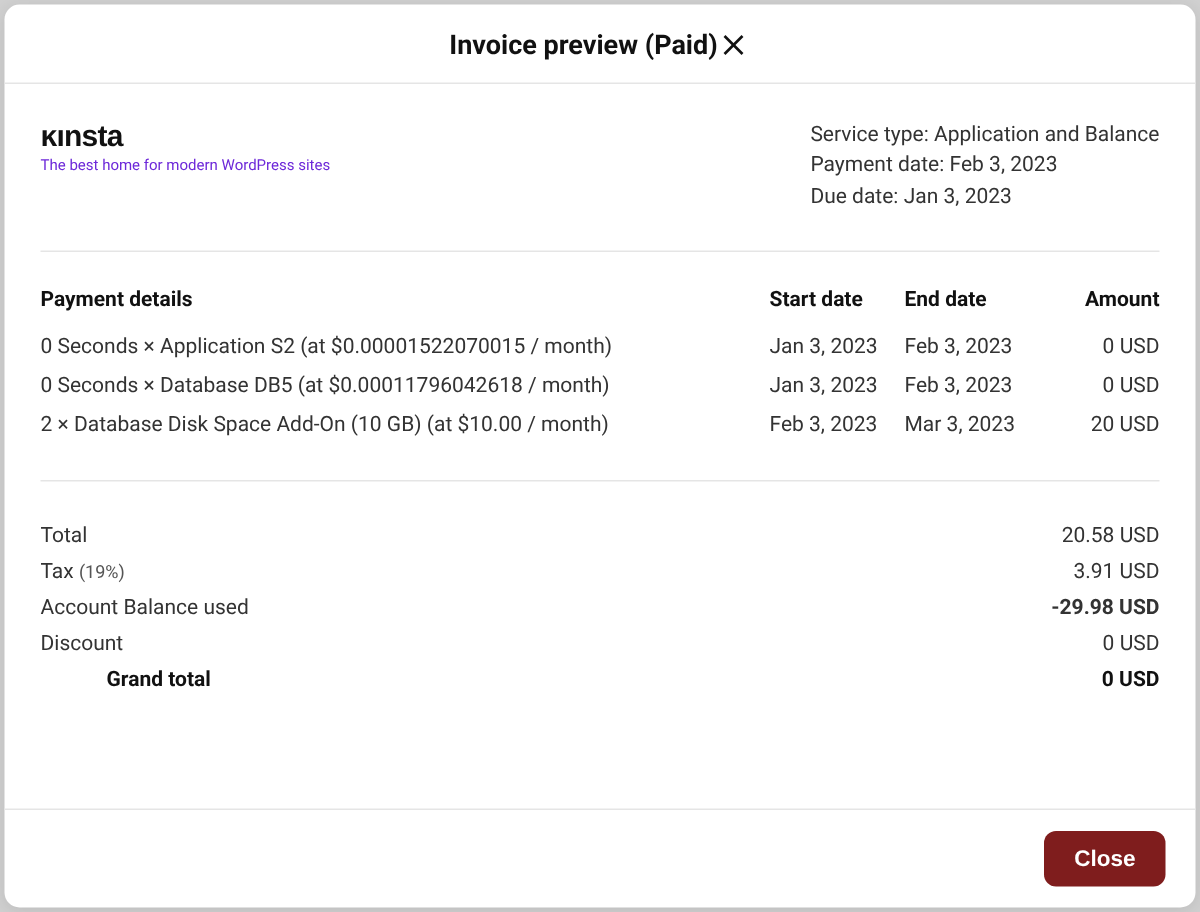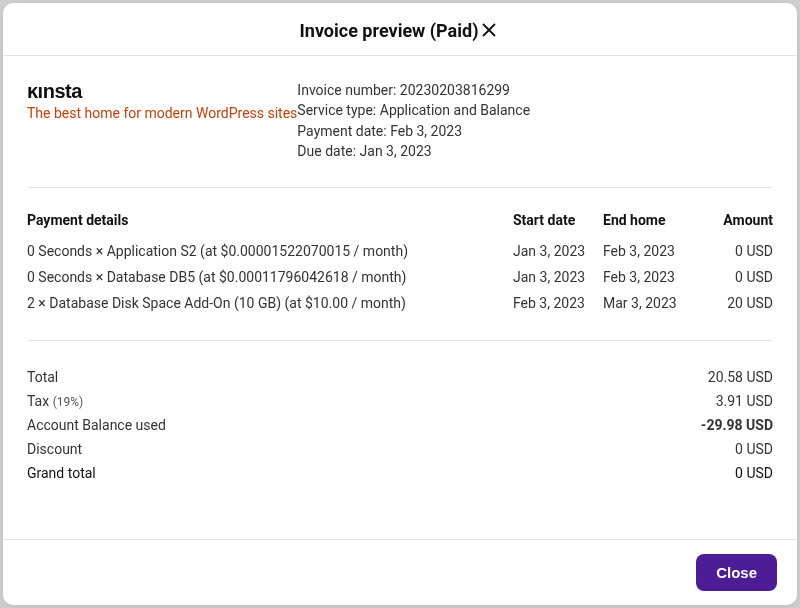--- a/index.html
+++ b/index.html
@@ -52,43 +52,43 @@
       width: 14px;
       height: 14px;
     }
     .modal-body {
       flex: 1;
       padding: 24px 24px 0 24px;
       overflow: auto;
     }
     .top-section {
       display: flex;
-      justify-content: flex-start;
+      justify-content: space-between;
       align-items: flex-start;
       padding-bottom: 26px;
       border-bottom: 1px solid #e5e5e5;
     }
     .brand-block {
       display: flex;
       flex-direction: column;
     }
     .brand-name {
       font-weight: 700;
       font-size: 20px;
       letter-spacing: -0.5px;
       color: #111;
       font-family: Arial, Helvetica, sans-serif;
       text-transform: none;
     }
     .brand-name .k {
       display: inline-block;
     }
     .brand-tagline {
-      font-size: 14px;
-      color: #c2410c;
+      font-size: 10px;
+      color: #6d28d9;
       margin-top: 2px;
     }
     .meta-block {
       text-align: left;
       font-size: 14px;
       color: #333;
       line-height: 1.45;
     }
     .meta-row { white-space: nowrap; }
     .payment-section {
@@ -127,31 +127,32 @@
       justify-content: space-between;
       font-size: 14px;
       color: #333;
       padding: 4px 0;
     }
     .totals-row .label-small {
       font-size: 12px;
       color: #555;
     }
     .totals-row.bold {
-      font-weight: 400;
-      color: #111;
+      font-weight: 700;
+      color: #111;
+      margin-left: 44px;
     }
     .modal-footer {
       border-top: 1px solid #e5e5e5;
       padding: 14px 20px;
       display: flex;
       justify-content: flex-end;
     }
     .close-btn {
-      background: #4c1d95;
+      background: #7f1d1d;
       color: #fff;
       border: none;
       border-radius: 8px;
       padding: 10px 20px;
       font-size: 15px;
       font-weight: 600;
       cursor: pointer;
     }
   </style>
 </head>
@@ -169,45 +170,41 @@
   </div>
 
   <div class="modal-body">
     <div class="top-section">
       <div class="brand-block">
         <div class="brand-name"><span class="k">ĸınsta</span></div>
         <div class="brand-tagline">The best home for modern WordPress sites</div>
       </div>
       <div class="meta-block">
         <div class="meta-row">
-          <span>Invoice number:</span>
-          <span>20230203816299</span>
-        </div>
-        <div class="meta-row">
           <span>Service type:</span>
           <span>Application and Balance</span>
         </div>
         <div class="meta-row">
           <span>Payment date:</span>
           <span>Feb 3, 2023</span>
         </div>
         <div class="meta-row">
           <span>Due date:</span>
           <span>Jan 3, 2023</span>
         </div>
       </div>
     </div>
 
     <div class="payment-section">
       <table class="table">
         <thead>
           <tr>
             <th>Payment details</th>
             <th class="col-start">Start date</th>
-            <th class="col-end">End home</th>
+            <th class="col-end">End date</th>
             <th class="col-amount right">Amount</th>
           </tr>
         </thead>
         <tbody>
           <tr>
             <td>0 Seconds × Application S2 (at $0.00001522070015 / month)</td>
             <td>Jan 3, 2023</td>
             <td>Feb 3, 2023</td>
             <td class="right">0 USD</td>
           </tr>

